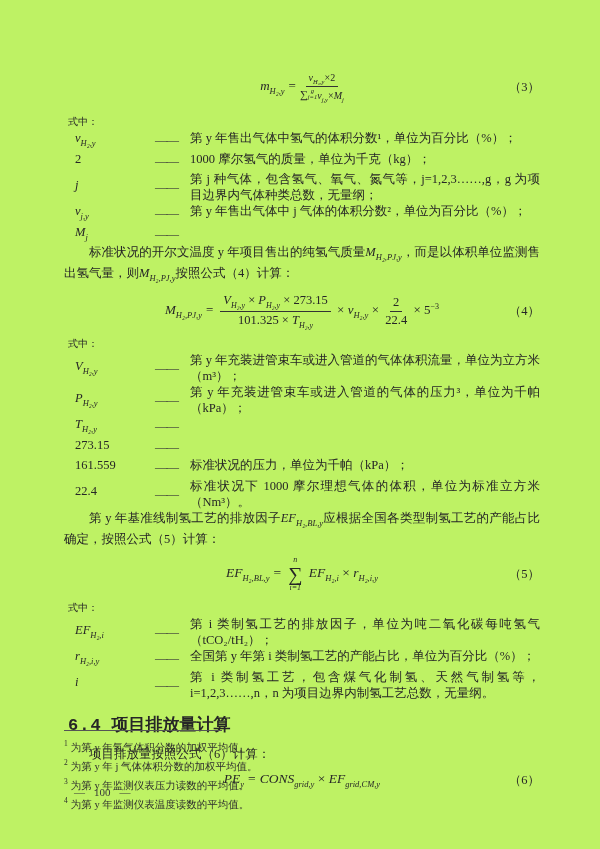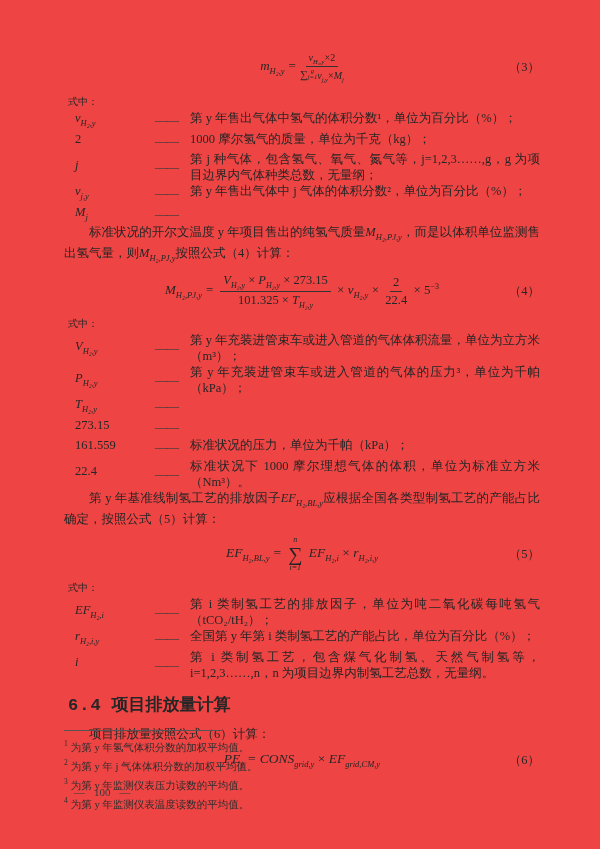--- a/index.html
+++ b/index.html
@@ -1,20 +1,20 @@
 <!DOCTYPE html>
 <html><head>
 <meta charset="utf-8">
 <style>
   * { box-sizing: border-box; }
   html,body { margin:0; padding:0; background:#ffffff; }
   .page {
-    position:relative; width:600px; height:849px; background:#ef4444;
+    position:relative; width:600px; height:849px; background:#bef264;
     font-family:"Liberation Serif","DejaVu Serif",serif; color:#262626;
-    padding:48px 60px 0 64px; overflow:hidden;
+    padding:68px 60px 0 64px; overflow:hidden;
   }
   
   .formula-row { position:relative; display:flex; justify-content:center; align-items:center; }
   .formula-no { position:absolute; right:0; font-size:12.5px; }
   .fx { font-size:13px; white-space:nowrap; }
   .math { font-style:italic; }
   .fx sub, .term sub, .para sub { font-size:8.5px; font-style:italic; }
   .feq { padding:0 4px; }
   .frac { display:inline-flex; flex-direction:column; align-items:center; vertical-align:middle; text-align:center; }
   .frac .fn { border-bottom:1px solid #333; padding:0 3px 1px 3px; }

